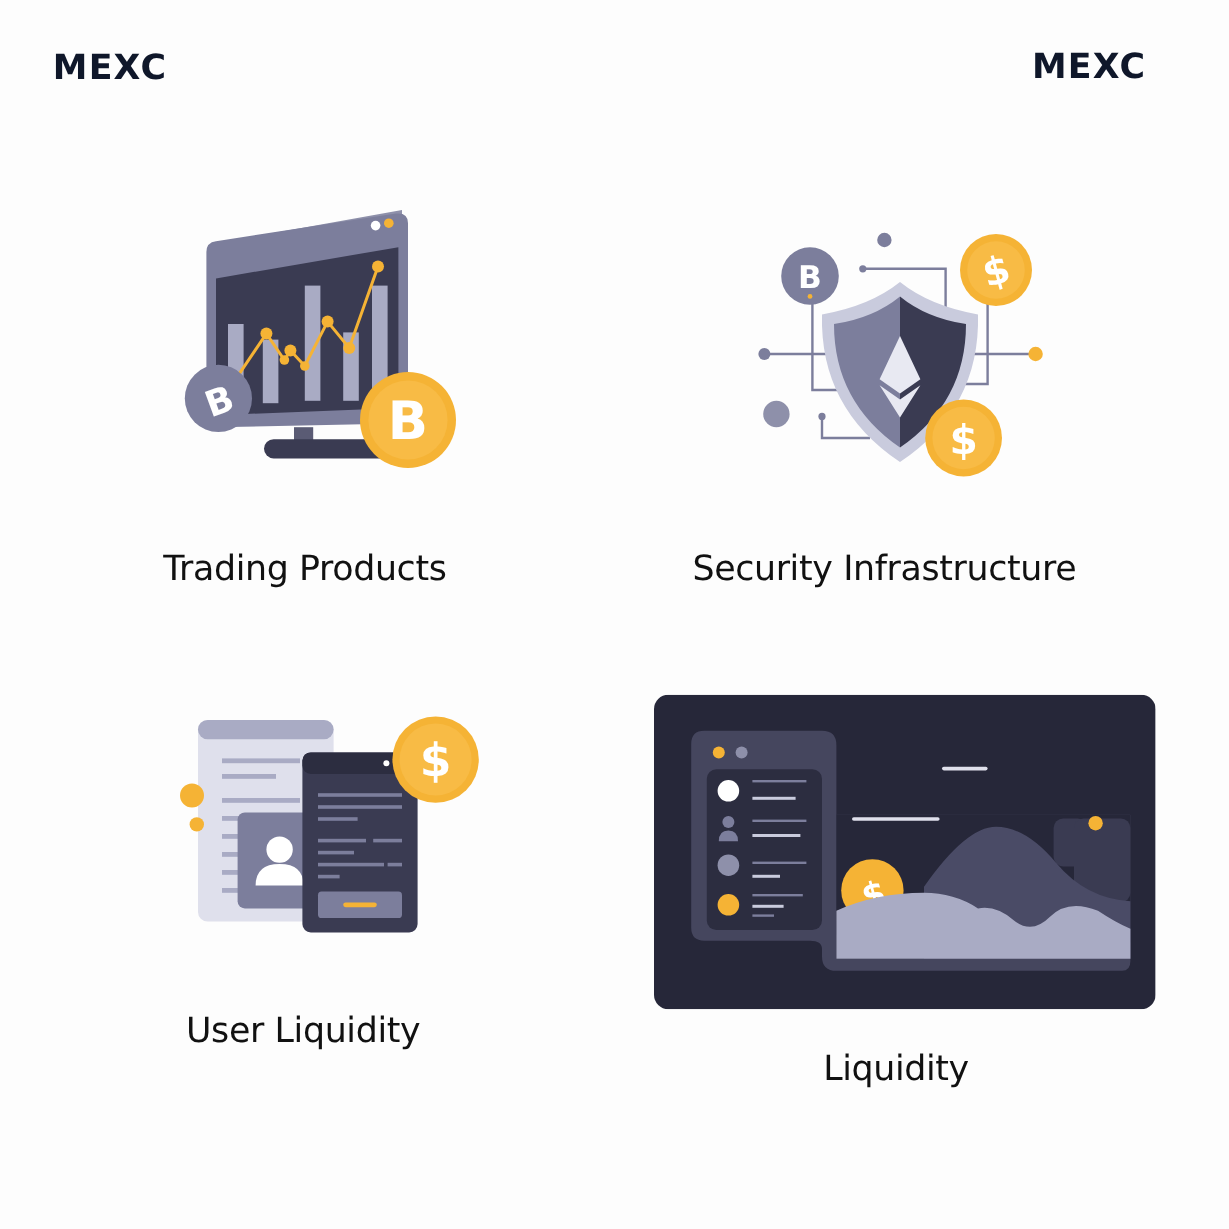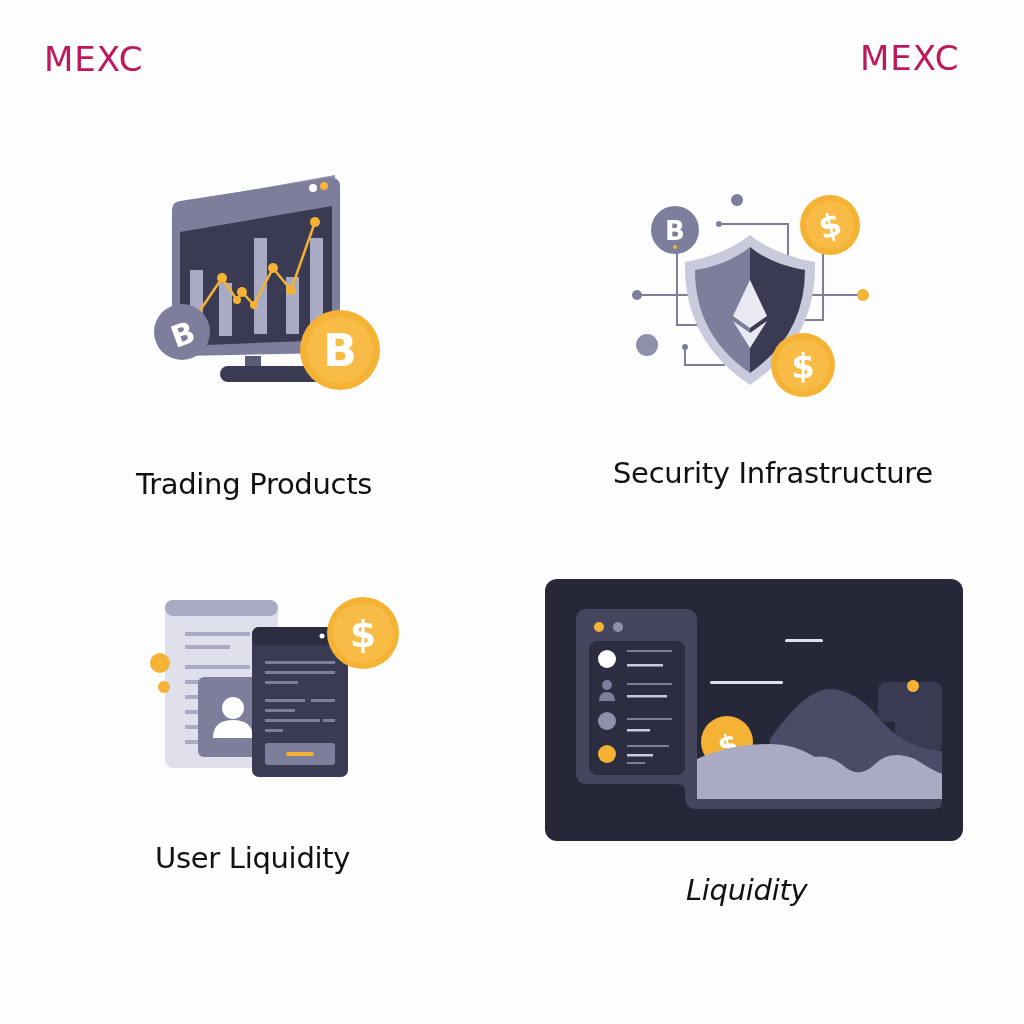--- a/index.html
+++ b/index.html
@@ -2,21 +2,21 @@
 <html><head>
   <meta charset="utf-8">
   <style>
     html, body { margin: 0; padding: 0; }
     body {
       width: 1024px; height: 1024px; background: #fdfdfd; position: relative; overflow: hidden;
       font-family: "Liberation Sans", "DejaVu Sans", sans-serif;
     }
     .logo {
       position: absolute; font-family: "DejaVu Sans", "Liberation Sans", sans-serif;
-      font-weight: normal; color: #be185d; letter-spacing: 1px; font-size: 34px; line-height: 1;
+      font-weight: bold; color: #0f172a; letter-spacing: 1px; font-size: 29px; line-height: 1;
     }
     .logo-left { left: 44px; top: 42px; }
     .logo-right { left: 860px; top: 41px; }
     .caption {
       position: absolute; color: #111; font-size: 29px; line-height: 1; white-space: nowrap;
       font-family: "DejaVu Sans", "Liberation Sans", sans-serif; letter-spacing: -0.3px;
     }
     .illus { position: absolute; }
     svg text { font-family: "DejaVu Sans", "Liberation Sans", sans-serif; font-weight: bold; }
   </style>
@@ -57,21 +57,21 @@
     <rect x="70" y="196" width="110" height="16" rx="8" fill="#3a3b52"></rect>
 
     <circle cx="32" cy="162" r="28" fill="#7c7e9c"></circle>
     <text x="32" y="175" font-size="30" fill="#ffffff" text-anchor="middle" transform="rotate(-20 32 162)">B</text>
 
     <circle cx="190" cy="180" r="40" fill="#f5b335"></circle>
     <circle cx="190" cy="180" r="33" fill="#f8bb45"></circle>
     <text x="190" y="196" font-size="44" fill="#ffffff" text-anchor="middle">B</text>
   </svg>
 </div>
-<div class="caption" style="left:136px; top:470px;">Trading Products</div>
+<div class="caption" style="left:136px; top:459px;">Trading Products</div>
 
 <div class="illus" style="left:625px; top:190px; width:250px; height:210px;">
   <svg width="250" height="210" viewBox="0 0 250 210">
 
     <g stroke="#7c7e9c" stroke-width="2" fill="none">
       <line x1="12" y1="105" x2="75" y2="105"></line>
       <polyline points="52,45 52,135 80,135"></polyline>
       <polyline points="94,34 163,34 163,80"></polyline>
       <line x1="180" y1="105" x2="238" y2="105"></line>
       <polyline points="198,45 198,130 175,130"></polyline>
@@ -96,21 +96,21 @@
     <polygon points="108,131 125,143 142,131 125,158" fill="#e8e9f2"></polygon>
 
     <circle cx="205" cy="35" r="30" fill="#f5b335"></circle>
     <circle cx="205" cy="35" r="24" fill="#f8bb45"></circle>
     <text x="205" y="47" font-size="32" fill="#ffffff" text-anchor="middle" transform="rotate(-15 205 35)">$</text>
     <circle cx="178" cy="175" r="32" fill="#f5b335"></circle>
     <circle cx="178" cy="175" r="26" fill="#f8bb45"></circle>
     <text x="178" y="188" font-size="34" fill="#ffffff" text-anchor="middle">$</text>
   </svg>
 </div>
-<div class="caption" style="left:577px; top:459px;margin-left:36px;">Security Infrastructure</div>
+<div class="caption" style="left:577px; top:459px;">Security Infrastructure</div>
 
 <div class="illus" style="left:140px; top:595px; width:265px; height:190px;">
   <svg width="265" height="190" viewBox="0 0 265 190">
 
     <rect x="25" y="5" width="113" height="168" rx="8" fill="#dfe0ec"></rect>
     <rect x="25" y="5" width="113" height="16" rx="8" fill="#a9abc4"></rect>
     <g fill="#a9abc4">
       <rect x="45" y="37" width="65" height="4"></rect>
       <rect x="45" y="50" width="45" height="4"></rect>
       <rect x="45" y="70" width="65" height="4"></rect>
@@ -186,13 +186,13 @@
     <circle cx="368" cy="107" r="6" fill="#f5b335"></circle>
 
     <path d="M225 160 Q260 110 285 110 Q310 110 335 140 Q360 170 397 172 L397 220 L225 220 Z" fill="#4a4b66"></path>
 
     <circle cx="182" cy="163" r="26" fill="#f5b335"></circle>
     <text x="182" y="176" font-size="28" fill="#ffffff" text-anchor="middle" transform="rotate(-15 182 163)">$</text>
 
     <path d="M152 180 Q185 165 225 165 Q250 165 270 178 Q285 175 300 188 Q315 200 330 185 Q345 170 370 180 Q385 190 397 195 L397 220 L152 220 Z" fill="#a9abc4"></path>
   </svg>
 </div>
-<div class="caption" style="left:686px; top:876px;font-style:italic;">Liquidity</div>
+<div class="caption" style="left:686px; top:876px;">Liquidity</div>
 
 </body></html>

